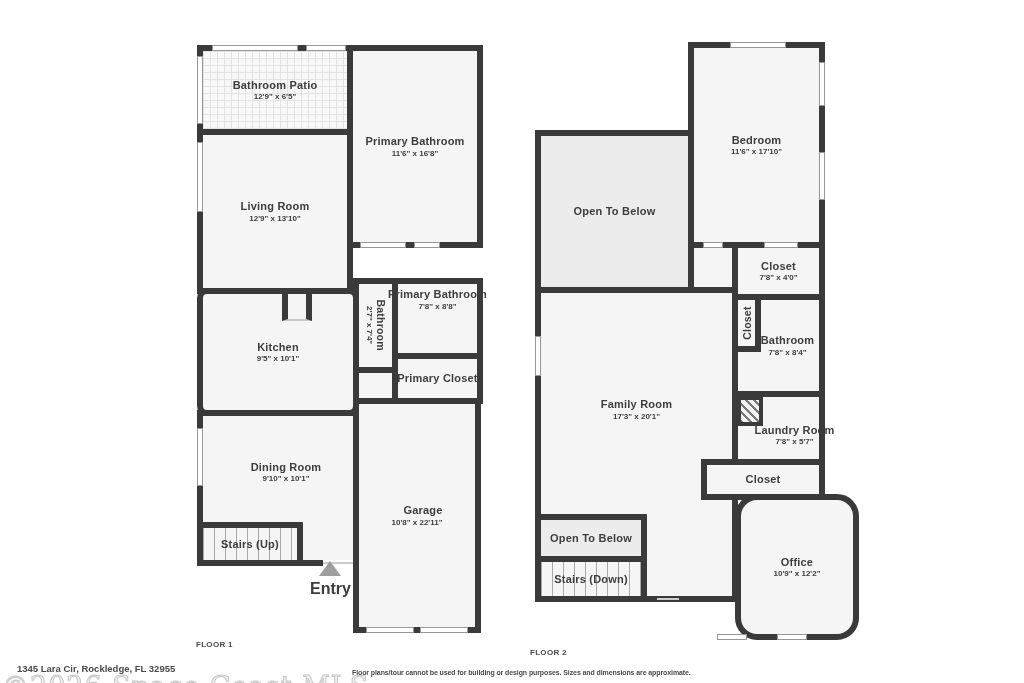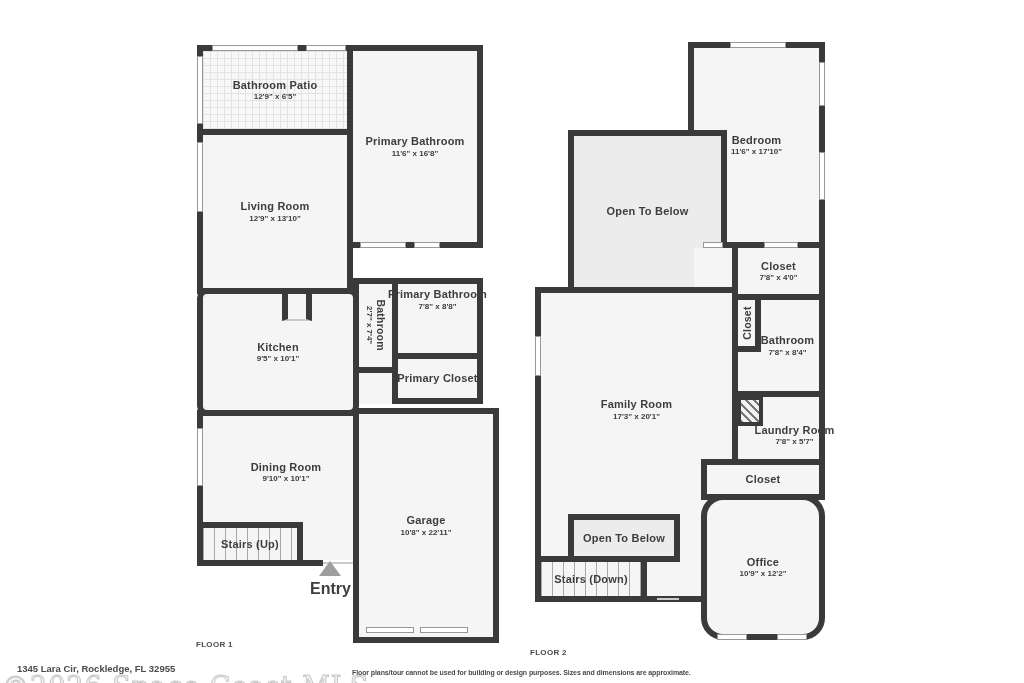--- a/index.html
+++ b/index.html
@@ -6,21 +6,21 @@
     --wall:#3a3a3a;
     --fill:#f5f5f5;
     --openfill:#ececec;
     --text:#3d3d3d;
   }
   html,body{margin:0;padding:0;background:#fff;}
   #canvas{position:relative;width:1024px;height:683px;background:#ffffff;overflow:hidden;
           font-family:"Liberation Sans","DejaVu Sans",sans-serif;}
   .room{position:absolute;box-sizing:border-box;border:6px solid var(--wall);background:var(--fill);
         display:flex;align-items:center;justify-content:center;text-align:center;}
-  .room.open-below{background:var(--openfill);margin-left:33px;}
+  .room.open-below{background:var(--openfill);}
   .room.label-top{align-items:flex-start;padding-top:4px;}
   .room-label{line-height:1.15;}
   .room-name{font-size:11px;font-weight:bold;color:var(--text);letter-spacing:.2px;white-space:nowrap;}
   .room-dims{font-size:8px;font-weight:bold;color:var(--text);margin-top:1px;white-space:nowrap;}
   .vlabel-cw{transform:rotate(90deg);}
   .vlabel-ccw{transform:rotate(-90deg);}
   .vlabel-cw .room-name,.vlabel-ccw .room-name{font-size:10.5px;}
   .stairs{background-image:repeating-linear-gradient(90deg,#a8a8a8 0 1px,transparent 1px 11px);}
   .patio{background-color:#f8f8f8;
          background-image:repeating-linear-gradient(0deg,#e3e3e3 0 1px,transparent 1px 7px),
@@ -100,21 +100,21 @@
       </div>
     </div>
 
     <div class="room" style="left:197px;top:410px;width:162px;height:118px;border-bottom:none;padding-left:16px;">
       <div class="room-label">
         <div class="room-name">Dining Room</div>
         <div class="room-dims">9'10" x 10'1"</div>
       </div>
     </div>
 
-    <div class="room" style="left:353px;top:408px;width:146px;height:235px;">
+    <div class="room" style="left:353px;top:398px;width:128px;height:235px;text-align:right;">
       <div class="room-label">
         <div class="room-name">Garage</div>
         <div class="room-dims">10'8" x 22'11"</div>
       </div>
     </div>
 
     <div class="room stairs" style="left:197px;top:522px;width:106px;height:44px;">
       <div class="room-label">
         <div class="room-name">Stairs (Up)</div>
       </div>
@@ -188,21 +188,21 @@
         <div class="room-dims">7'8" x 5'7"</div>
       </div>
     </div>
 
     <div class="room" style="left:701px;top:459px;width:124px;height:41px;">
       <div class="room-label">
         <div class="room-name">Closet</div>
       </div>
     </div>
 
-    <div class="room" style="left:701px;top:494px;width:124px;height:146px;border-radius:22px;">
+    <div class="room" style="left:735px;top:494px;width:124px;height:146px;border-radius:22px;">
       <div class="room-label">
         <div class="room-name">Office</div>
         <div class="room-dims">10'9" x 12'2"</div>
       </div>
     </div>
 
     <div class="room open-below" style="left:535px;top:514px;width:112px;height:48px;">
       <div class="room-label">
         <div class="room-name">Open To Below</div>
       </div>

